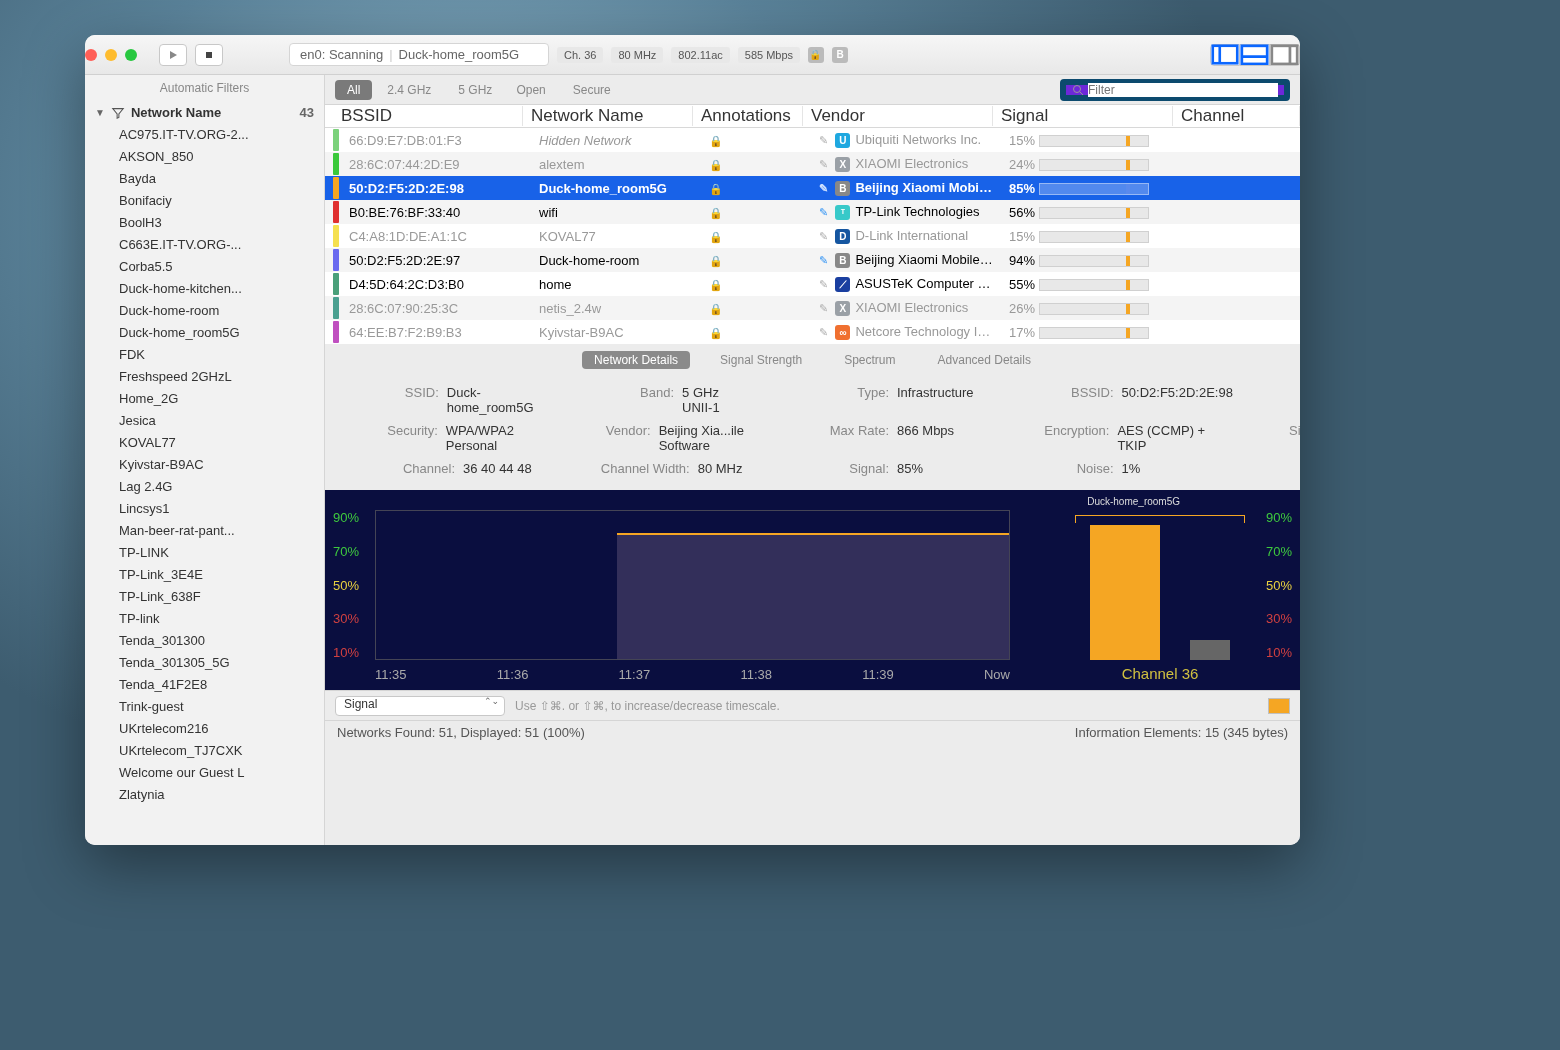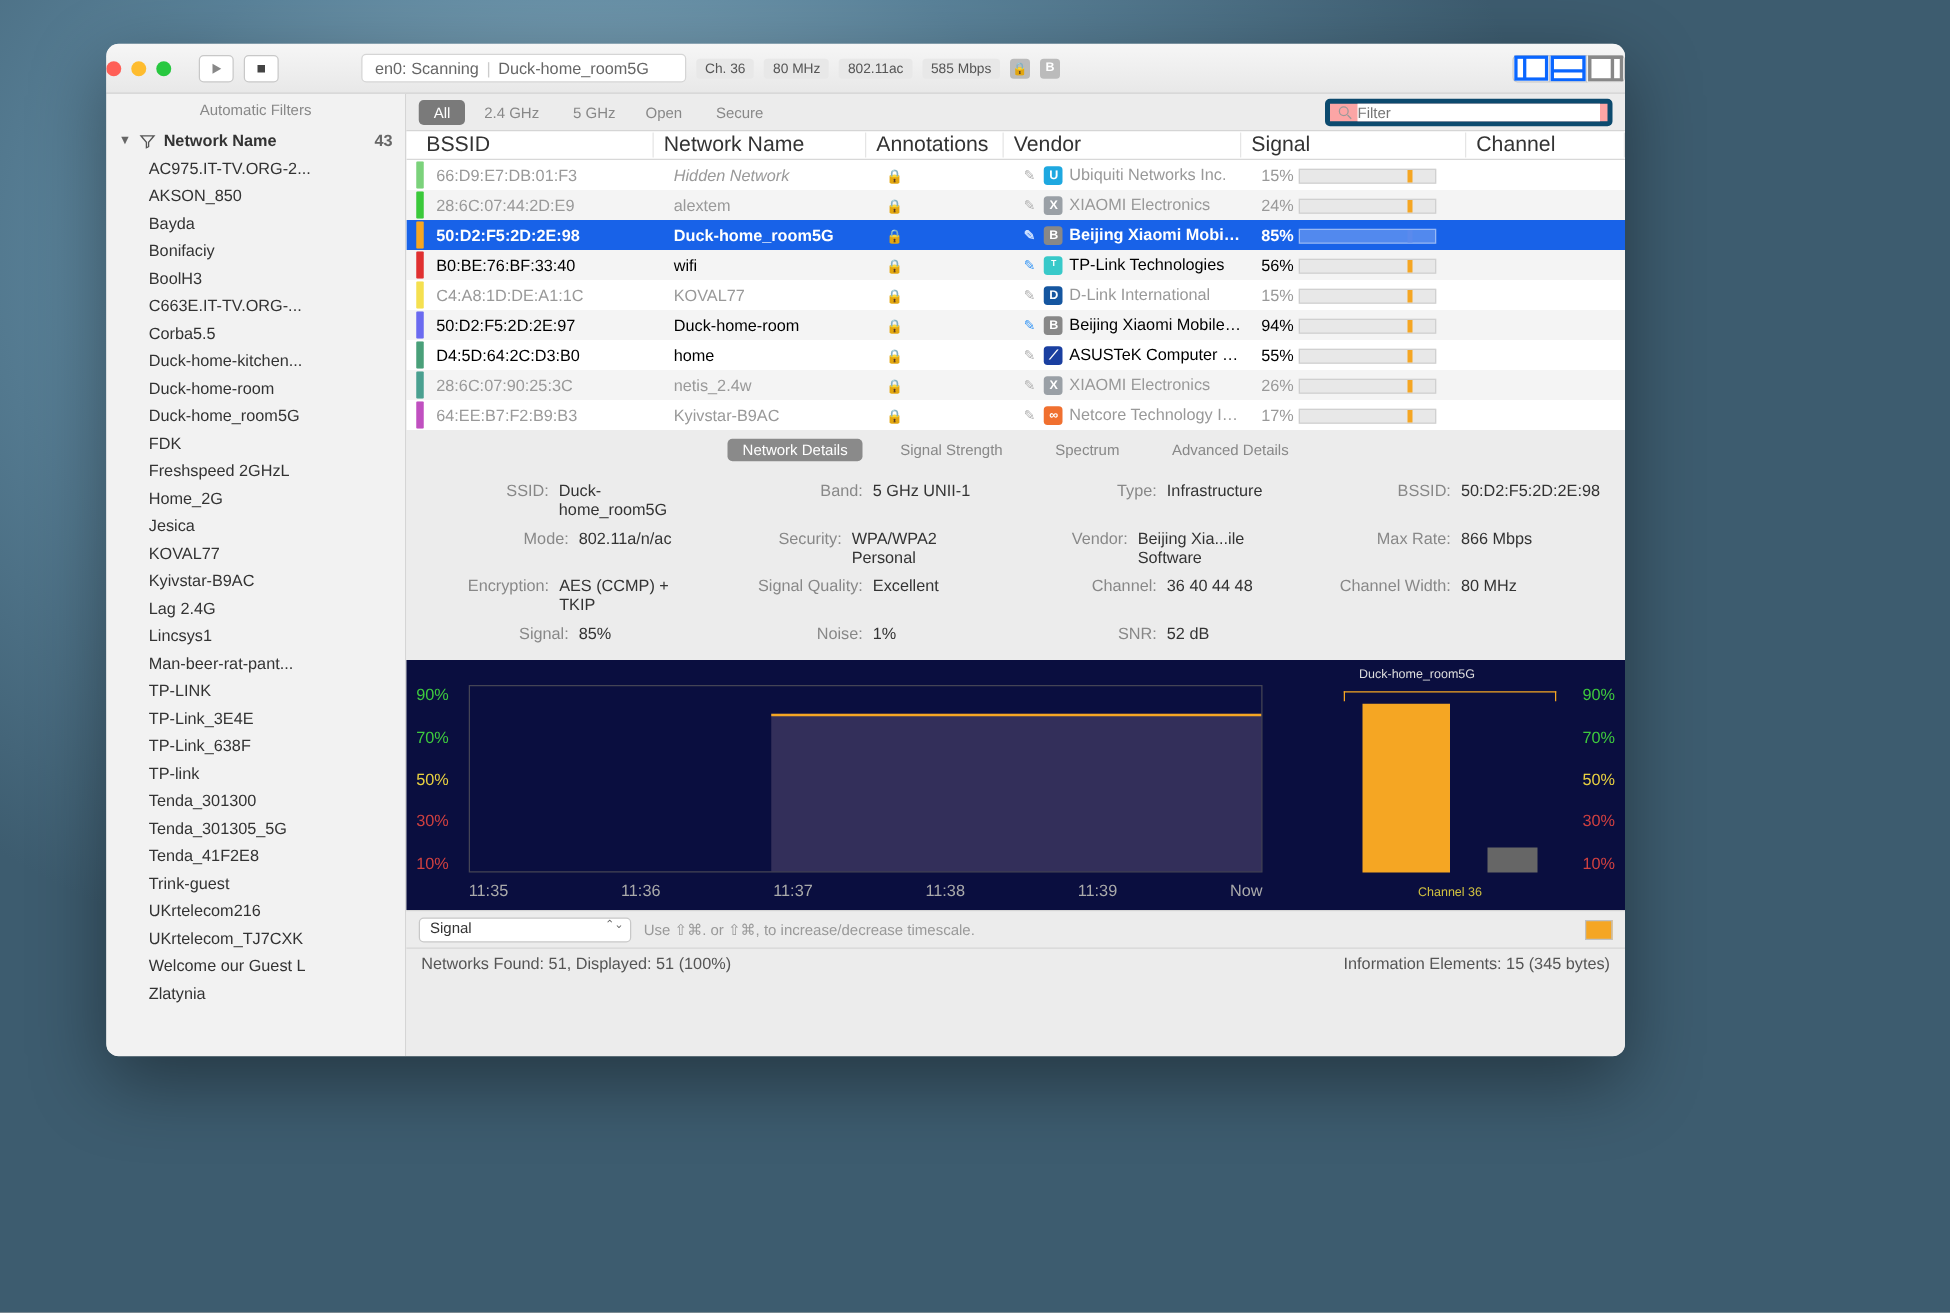--- a/index.html
+++ b/index.html
@@ -29,21 +29,21 @@
 .sb-title{padding:6px 0;text-align:center;color:#888;font-size:12px}
 .sb-group{padding:4px 10px;display:flex;align-items:center;gap:6px;font-weight:600;color:#333}
 .sb-group .disclosure{font-size:10px;color:#666}
 .sb-count{margin-left:auto;color:#666;font-weight:700}
 .sb-item{padding:2px 10px 2px 34px;color:#333;font-size:13px;white-space:nowrap;overflow:hidden;text-overflow:ellipsis;line-height:18px}
 .main{flex:1;display:flex;flex-direction:column;overflow:hidden;background:#ececec}
 .filterbar{height:30px;background:#ececec;border-bottom:1px solid #d5d5d5;display:flex;align-items:center;padding:0 10px;}
 .seg{display:flex;align-items:center;gap:3px}
 .seg-btn{padding:3px 12px;color:#888;font-size:12px;border-radius:4px}
 .seg-btn.active{background:#7a7a7a;color:#fff}
-.search{margin-left:auto;width:230px;height:22px;background:#fca5a5;border:4px solid #0c4a6e;border-radius:4px;display:flex;align-items:center;padding:0 6px;gap:4px}
+.search{margin-left:auto;width:230px;height:22px;background:#6d28d9;border:6px solid #0c4a6e;border-radius:4px;display:flex;align-items:center;padding:0 6px;gap:4px}
 .search input{border:none;outline:none;flex:1;font-size:12px;color:#666}
 .table-wrap{height:240px;overflow:hidden;display:flex;flex-direction:column}
 .thead{display:flex;background:#fff;border-bottom:1px solid #d8d8d8;height:23px;align-items:center}
 .th{padding:0 8px;font-size:17px;color:#333;border-right:1px solid #e5e5e5}
 .c-color{width:8px;padding:0}
 .c-bssid{width:190px}.c-name{width:170px}.c-ann{width:110px}.c-vendor{width:190px}.c-signal{width:180px}.c-channel{flex:1}
 .tbody{flex:1;overflow-y:auto}
 .tr{display:flex;height:24px;align-items:center;font-size:12px}
 .tr:nth-child(odd){background:#fff}
 .tr:nth-child(even){background:#f4f4f4}
@@ -60,39 +60,39 @@
 .vicon{width:15px;height:15px;border-radius:3px;display:inline-flex;align-items:center;justify-content:center;color:#fff;font-size:10px;font-weight:700;margin-right:5px;vertical-align:middle}
 .sigbar{display:inline-block;width:110px;height:12px;background:#e8e8e8;border:1px solid #d0d0d0;vertical-align:middle;position:relative;margin-left:4px}
 .tr.sel .sigbar{background:rgba(255,255,255,.25);border-color:rgba(255,255,255,.4)}
 .sigfill{height:100%;background:#f5a623}
 .tr.sel .sigfill{background:#7faaf9}
 .sigtick{position:absolute;right:18px;top:0;width:4px;height:100%;background:#f5a623}
 .tr.sel .sigtick{background:#5a8aed}
 .mid-tabs{display:flex;justify-content:center;gap:18px;padding:6px 0;background:#ececec}
 .mid-tab{padding:2px 12px;color:#888;font-size:12px;border-radius:4px}
 .mid-tab.active{background:#8a8a8a;color:#fff}
-.details{padding:10px 20px 14px;display:grid;grid-template-columns:1fr 1fr 1fr 1fr;gap:8px 30px}
+.details{padding:10px 20px 14px;display:grid;grid-template-columns:1fr 1fr 1fr 1fr 1fr;gap:8px 30px}
 .detail-row{display:flex;gap:8px;align-items:baseline}
 .detail-label{width:110px;text-align:right;color:#888;font-size:13px}
 .detail-value{color:#333;font-size:13px}
 .chart-area{height:200px;background:#0a0e3f;margin:0;position:relative;display:flex}
 .chart-left{flex:1;position:relative;padding:20px 10px 30px 50px}
 .chart-right{width:280px;position:relative;padding:20px 50px 30px 10px}
 .y-labels{position:absolute;left:8px;top:20px;bottom:30px;display:flex;flex-direction:column;justify-content:space-between;font-size:11px}
 .y-labels.right{left:auto;right:8px}
 .yl{color:#888}.yl.g{color:#3ec93e}.yl.y{color:#e8d040}.yl.r{color:#d04040}
 .x-labels{position:absolute;left:50px;right:10px;bottom:8px;display:flex;justify-content:space-between;font-size:10px;color:#aaa}
 .plot{position:absolute;left:50px;right:10px;top:20px;bottom:30px;border:1px solid #445}
 .signal-line{position:absolute;top:15%;left:38%;right:0;height:2px;background:#f5a623}
 .signal-fill{position:absolute;top:15%;left:38%;right:0;bottom:0;background:rgba(130,110,140,.35)}
 .bar-big{position:absolute;left:70px;bottom:30px;width:70px;top:35px;background:#f5a623}
 .bar-small{position:absolute;right:70px;bottom:30px;width:40px;height:20px;background:#666}
 .bar-bracket{position:absolute;left:55px;right:55px;top:25px;height:8px;border-top:1px solid #f5a623;border-left:1px solid #f5a623;border-right:1px solid #f5a623}
 .chart-title{position:absolute;top:6px;right:120px;color:#ddd;font-size:10px}
-.chart-sub{position:absolute;bottom:8px;left:0;right:0;text-align:center;color:#d0c040;font-size:10px}
+.chart-sub{position:absolute;bottom:8px;left:0;right:0;text-align:center;color:#d0c040;font-size:15px}
 .bottombar{height:30px;background:#ececec;border-top:1px solid #d5d5d5;display:flex;align-items:center;padding:0 10px;gap:10px}
 .select{height:20px;border:1px solid #c8c8c8;border-radius:4px;padding:0 18px 0 8px;font-size:12px;background:#fff;position:relative;width:170px;color:#333}
 .select::after{content:"⌃⌄";position:absolute;right:5px;font-size:9px;color:#666;line-height:8px}
 .hint{color:#999;font-size:12px}
 .color-swatch{width:22px;height:16px;background:#f5a623;margin-left:auto;border:1px solid #c0c0c0}
 .statusbar{height:24px;background:#ececec;border-top:1px solid #d5d5d5;display:flex;align-items:center;padding:0 12px;justify-content:space-between;color:#555;font-size:12px}
 .funnel-icon{width:14px;height:14px}
 </style>
 </head>
 <body>

